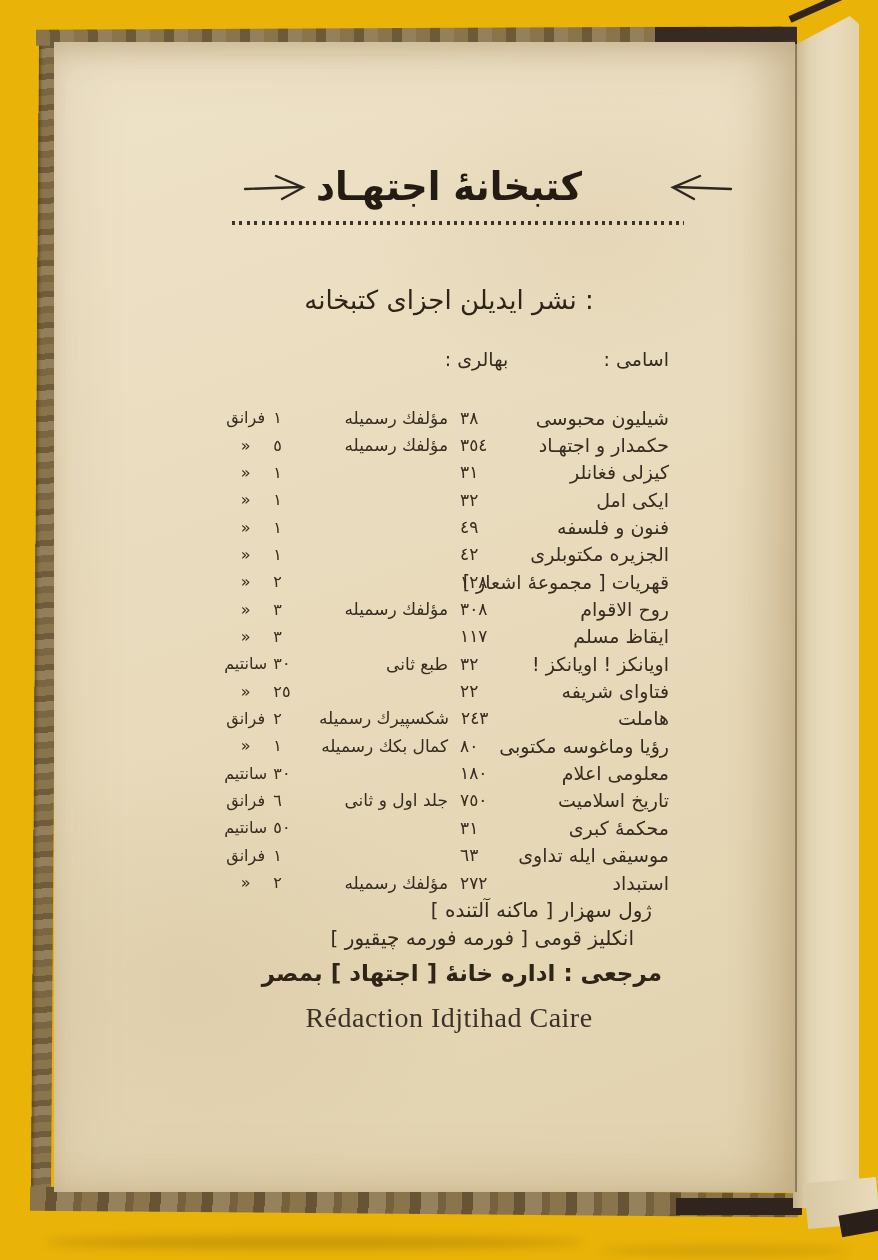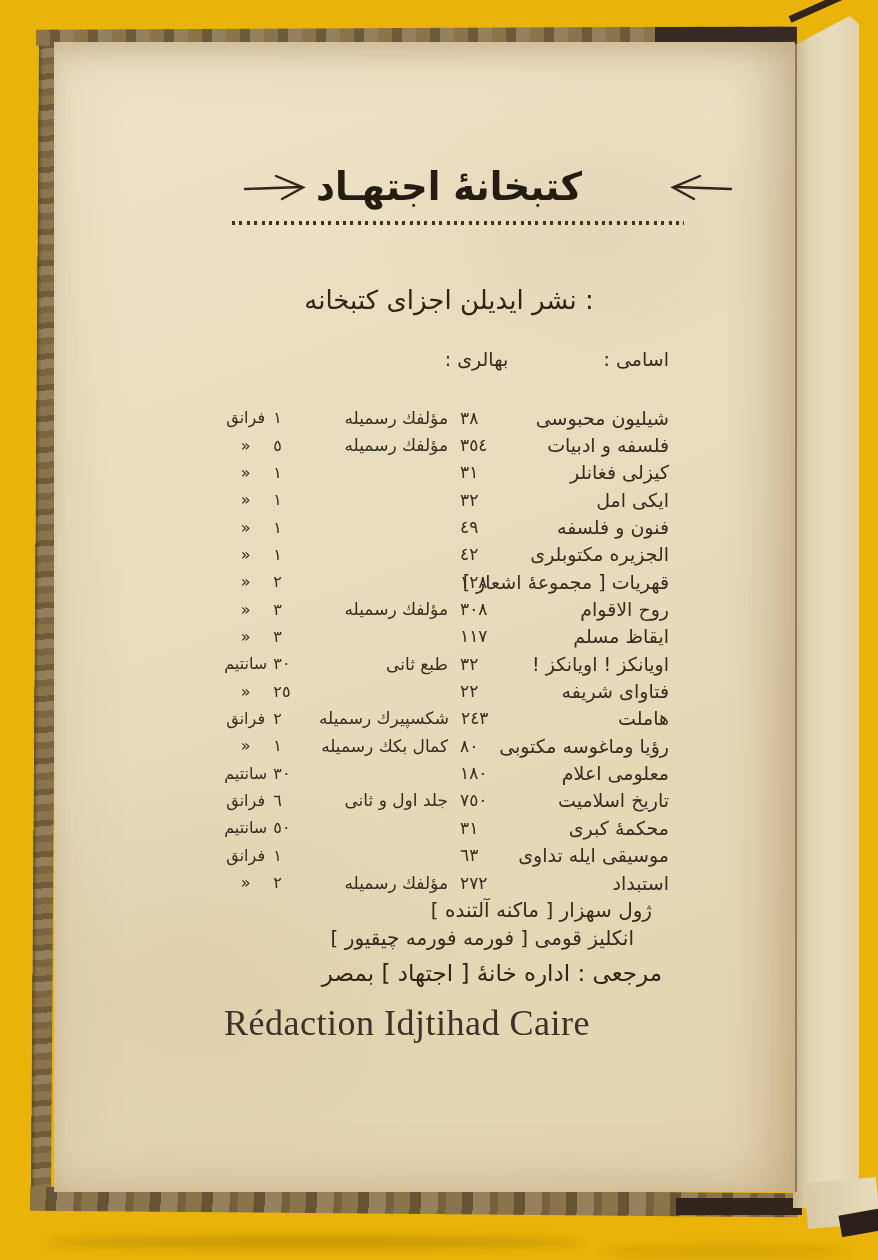--- a/index.html
+++ b/index.html
@@ -75,23 +75,23 @@
   .c-pages .num{width:50px;text-align:left;font-size:17px;direction:ltr;}
   .c-pages .note{font-size:17px;white-space:nowrap;}
   .c-price{width:95px;box-sizing:border-box;padding-right:22px;display:flex;direction:rtl;
     align-items:center;gap:6px;}
   .c-price .num{width:24px;text-align:left;font-size:16px;direction:ltr;}
   .c-price .unit{width:44px;text-align:center;font-size:16px;white-space:nowrap;}
 
   .forth1{position:absolute;top:856px;left:0;width:428px;text-align:right;font-size:20px;color:#342a1e;}
   .forth2{position:absolute;top:884px;left:0;width:410px;text-align:right;font-size:20px;color:#342a1e;}
   .contact{position:absolute;top:918px;left:0;width:438px;text-align:right;font-size:23px;
-    font-weight:normal;color:#2e2417;}
-  .latin{position:absolute;top:960px;left:0;width:450px;
-    font-family:"Liberation Serif","DejaVu Serif",serif;font-size:36px;color:#3a3129;letter-spacing:.5px;}
+    font-weight:bold;color:#2e2417;}
+  .latin{position:absolute;top:960px;left:0;width:450px;text-align:center;
+    font-family:"Liberation Serif","DejaVu Serif",serif;font-size:28px;color:#3a3129;letter-spacing:.5px;}
 </style>
 </head>
 <body>
 
 <div class="stage">
 
   <div class="edge-left"></div>
   <div class="edge-top"></div>
   <div class="edge-top-dark"></div>
   <div class="edge-bottom"></div>
@@ -141,21 +141,21 @@
           <div class="c-pages">
             <span class="num">٣٨</span>
             <span class="note">مؤلفك رسميله</span>
           </div>
           <div class="c-price">
             <span class="num">١</span>
             <span class="unit">فرانق</span>
           </div>
         </div>
           <div class="row">
-          <div class="c-name">فلسفه و ادبيات</div>
+          <div class="c-name">حكمدار و اجتهـاد</div>
           <div class="c-pages">
             <span class="num">٣٥٤</span>
             <span class="note">مؤلفك رسميله</span>
           </div>
           <div class="c-price">
             <span class="num">٥</span>
             <span class="unit">«</span>
           </div>
         </div>
           <div class="row">

